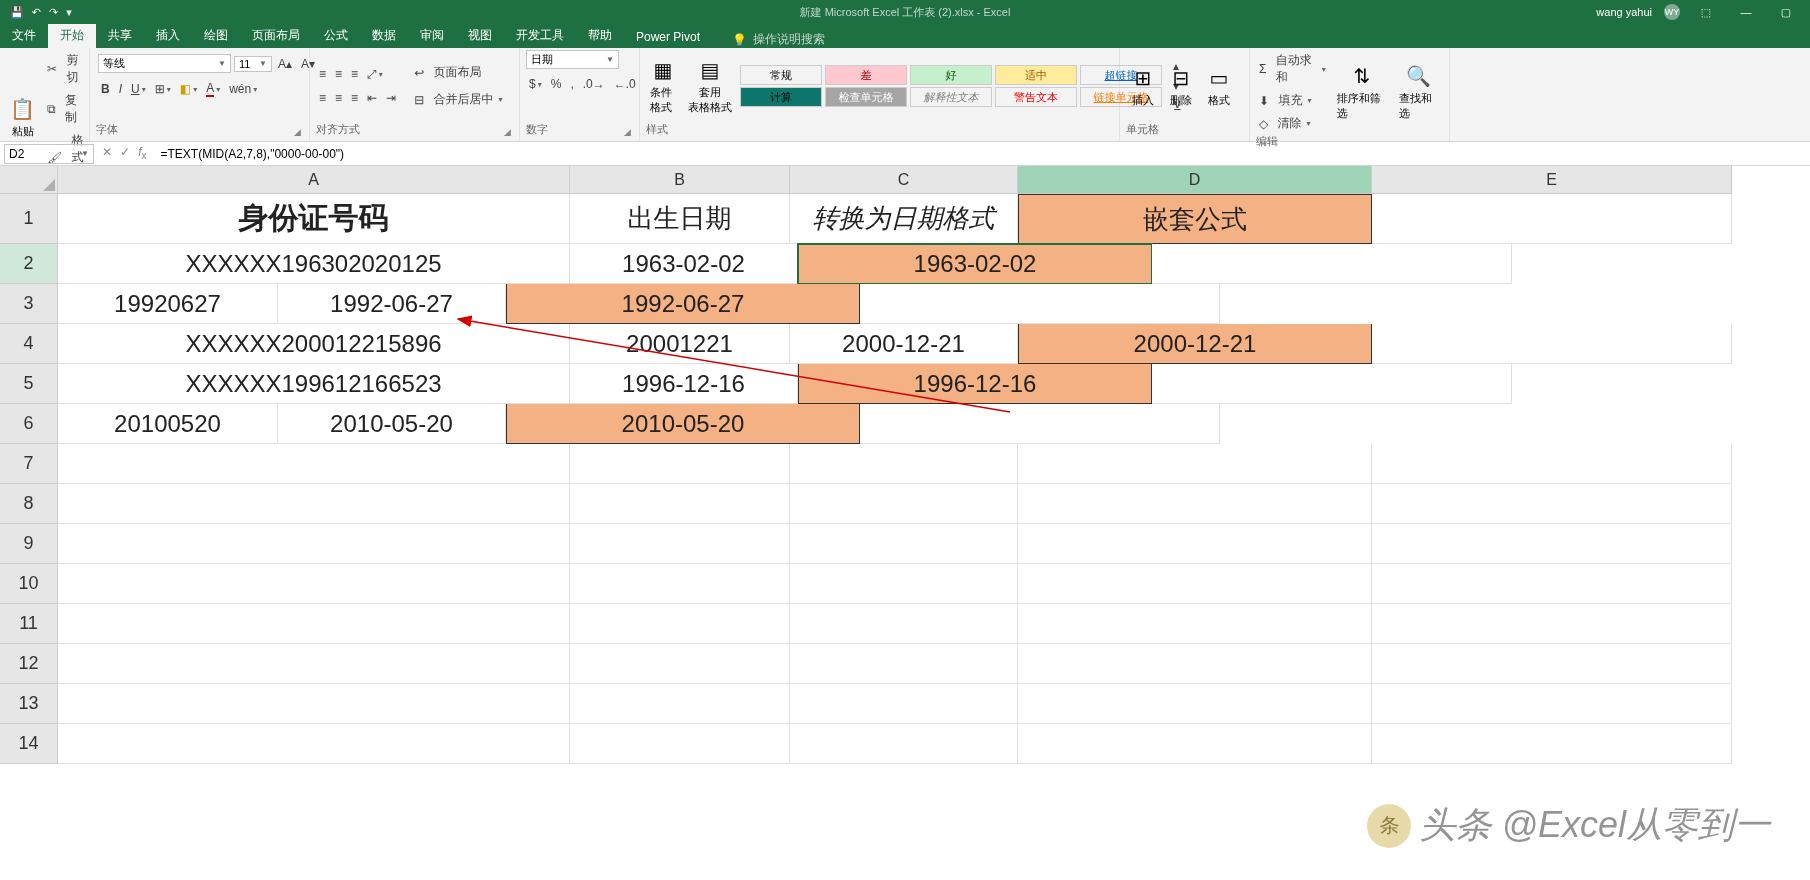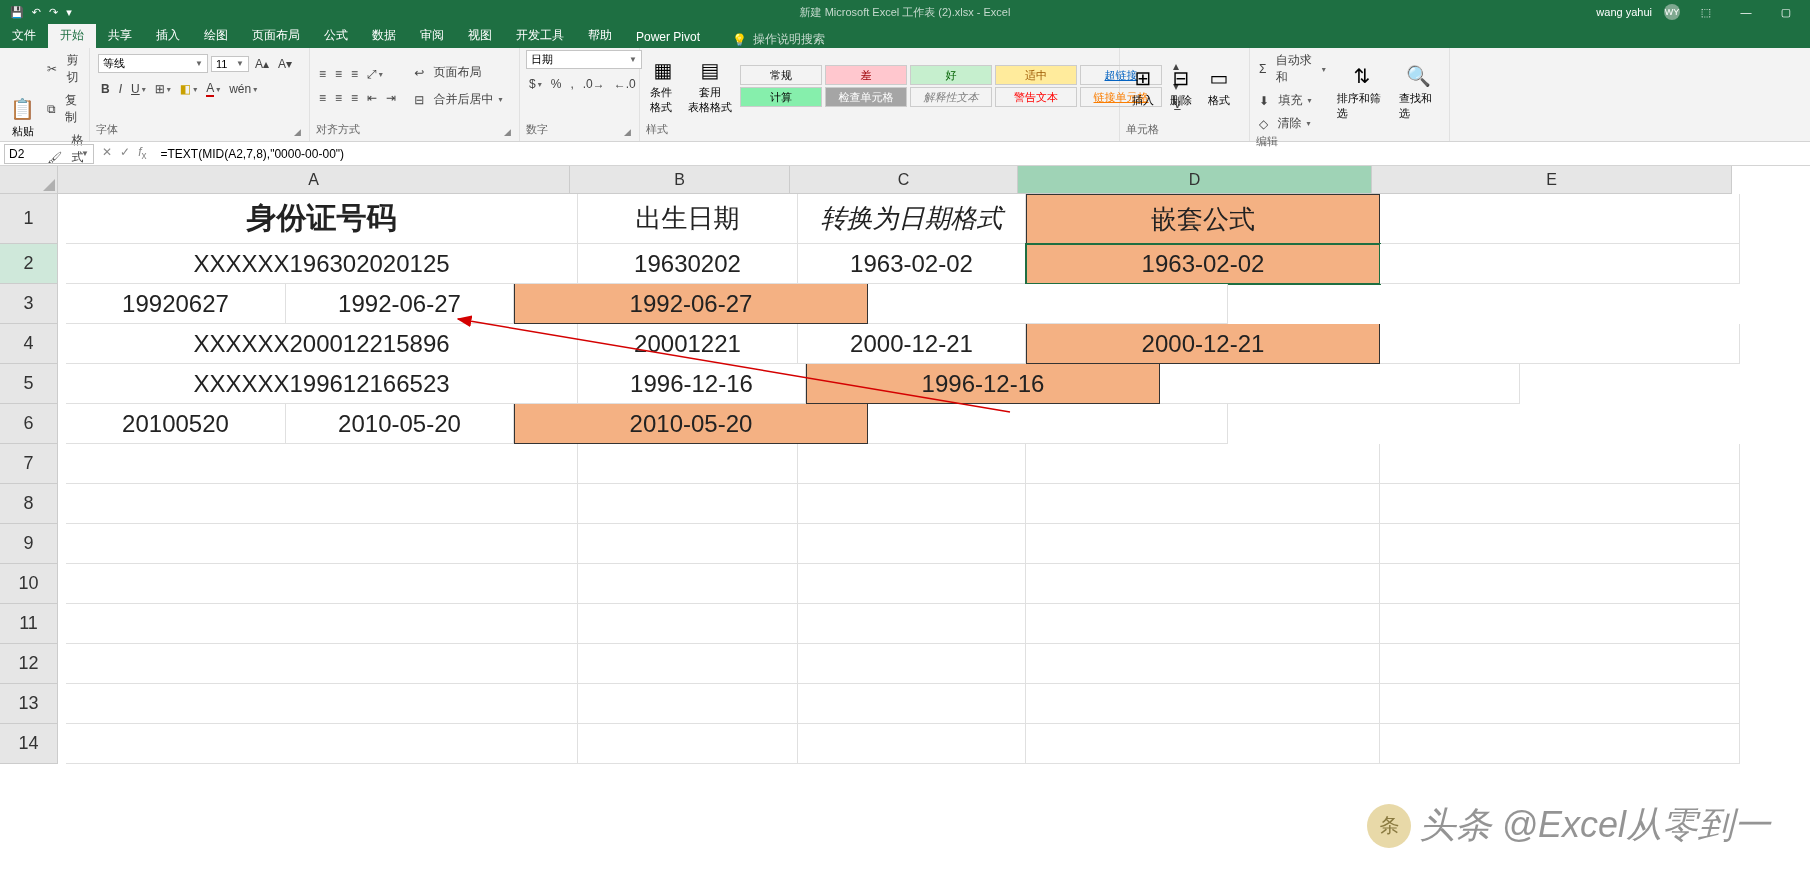--- a/index.html
+++ b/index.html
@@ -44,21 +44,21 @@
   
   .grid-wrap { position: relative; }
   .select-all-corner { position: absolute; left: 0; top: 0; width: 58px; height: 28px; background: #e6e6e6; border-right: 1px solid #ccc; border-bottom: 1px solid #ccc; }
   .select-all-corner::after { content: ""; position: absolute; right: 2px; bottom: 2px; border: 6px solid transparent; border-right-color: #b0b0b0; border-bottom-color: #b0b0b0; }
   .col-headers { position: absolute; left: 58px; top: 0; height: 28px; display: flex; }
   .col-h { background: #e6e6e6; border-right: 1px solid #ccc; border-bottom: 1px solid #ccc; display: flex; align-items: center; justify-content: center; color: #333; font-size: 16px; }
   .col-h.sel { background: #9fd3b6; }
   .row-headers { position: absolute; left: 0; top: 28px; width: 58px; }
   .row-h { background: #e6e6e6; border-right: 1px solid #ccc; border-bottom: 1px solid #ccc; display: flex; align-items: center; justify-content: center; color: #333; font-size: 18px; }
   .row-h.sel { background: #cfe8da; }
-  .cells { position: absolute; left: 58px; top: 28px; margin-left: 8px; }
+  .cells { position: absolute; left: 58px; top: 28px; }
   .crow { display: flex; }
   .cell { border-right: 1px solid #e0e0e0; border-bottom: 1px solid #e0e0e0; display: flex; align-items: center; justify-content: center; font-size: 24px; color: #222; background: #fff; }
   .cell.hdr { font-weight: bold; font-size: 30px; }
   .cell.hdr.small { font-size: 26px; font-weight: normal; }
   .cell.hl { background: #f4b183; border-right: 1px solid #333; border-bottom: 1px solid #333; }
   .cell.hlTop { border-top: 1px solid #333; }
   .cell.hlLeftB { border-left: 1px solid #333; }
   .cell.active { outline: 2px solid #1e6f42; outline-offset: -1px; }
   
   
@@ -121,21 +121,21 @@
         <div class="row mini-btn"><span>⧉</span>&nbsp;<span>复制</span></div>
         <div class="row mini-btn"><span>🖌</span>&nbsp;<span>格式刷</span></div>
       </div>
     </div>
     <div class="rgroup-label"><span>剪贴板</span><span class="dlaunch">◢</span></div>
   </div>
 
   <div class="rgroup" style="width:220px">
     <div class="rgroup-body stack" style="align-items:flex-start;gap:6px;padding:4px 2px">
       <div class="row">
-        <div class="combo" style="width:110px">
+        <div class="combo" style="width:133px">
             <span>等线</span>
             <span class="dd">▼</span>
           </div>
         <div class="combo" style="width:38px">
             <span>11</span>
             <span class="dd">▼</span>
           </div>
         <span class="mini-btn">A▴</span>
         <span class="mini-btn">A▾</span>
       </div>
@@ -182,21 +182,21 @@
       <div class="stack" style="gap:6px;margin-left:8px">
         <div class="row mini-btn"><span>↩</span>&nbsp;<span>页面布局</span></div>
         <div class="row mini-btn"><span>⊟</span>&nbsp;<span>合并后居中</span><span class="dd">▾</span></div>
       </div>
     </div>
     <div class="rgroup-label"><span>对齐方式</span><span class="dlaunch">◢</span></div>
   </div>
 
   <div class="rgroup" style="width:120px">
     <div class="rgroup-body stack" style="gap:6px;align-items:flex-start">
-      <div class="combo" style="width:116px">
+      <div class="combo" style="width:93px">
           <span>日期</span>
           <span class="dd">▼</span>
         </div>
       <div class="row">
         <span class="mini-btn">$<span class="dd">▾</span></span>
         <span class="mini-btn">%</span>
         <span class="mini-btn">,</span>
         <span class="mini-btn">.0→</span>
         <span class="mini-btn">←.0</span>
       </div>
@@ -217,21 +217,21 @@
         </div>
       <div class="stack" style="gap:2px">
         <div class="row">
           <div class="style-cell">常规</div>
           <div class="style-cell" style="background:#ffc7ce;color:#9c0006">差</div>
           <div class="style-cell" style="background:#c6efce;color:#006100">好</div>
           <div class="style-cell" style="background:#ffeb9c;color:#9c5700">适中</div>
           <div class="style-cell" style="color:#0563c1;text-decoration:underline">超链接</div>
         </div>
         <div class="row">
-          <div class="style-cell" style="background:#86efac">计算</div>
+          <div class="style-cell" style="background:#0f766e">计算</div>
           <div class="style-cell" style="background:#a5a5a5;color:#fff">检查单元格</div>
           <div class="style-cell" style="color:#7f7f7f;font-style:italic">解释性文本</div>
           <div class="style-cell" style="color:#ff0000">警告文本</div>
           <div class="style-cell" style="color:#fa7d00;text-decoration:underline">链接单元格</div>
         </div>
       </div>
       <div class="stack" style="gap:2px;margin-left:4px">
         <span class="mini-btn">▴</span>
         <span class="mini-btn">▾</span>
         <span class="mini-btn">⊻</span>
@@ -319,21 +319,20 @@
   <div class="cells" id="cells">
       <div class="crow">
         <div class="cell hdr" style="width: 512px; height: 50px;">身份证号码</div>
         <div class="cell hdr small" style="width: 220px; height: 50px;">出生日期</div>
         <div class="cell hdr small" style="width: 228px; height: 50px; font-style: italic;">转换为日期格式</div>
         <div class="cell hdr small hl hlTop hlLeftB" style="width: 354px; height: 50px;">嵌套公式</div>
         <div class="cell" style="width: 360px; height: 50px;"></div>
       </div>
       <div class="crow">
         <div class="cell" style="width: 512px; height: 40px;">XXXXXX196302020125</div>
-        <div class="cell" style="width: 220px; height: 40px;">19630202</div>
         <div class="cell" style="width: 228px; height: 40px;">1963-02-02</div>
         <div class="cell hl hlLeftB active" style="width: 354px; height: 40px;">1963-02-02</div>
         <div class="cell" style="width: 360px; height: 40px;"></div>
       </div>
       <div class="crow">
         <div class="cell" style="width: 220px; height: 40px;">19920627</div>
         <div class="cell" style="width: 228px; height: 40px;">1992-06-27</div>
         <div class="cell hl hlLeftB" style="width: 354px; height: 40px;">1992-06-27</div>
         <div class="cell" style="width: 360px; height: 40px;"></div>
       </div>

